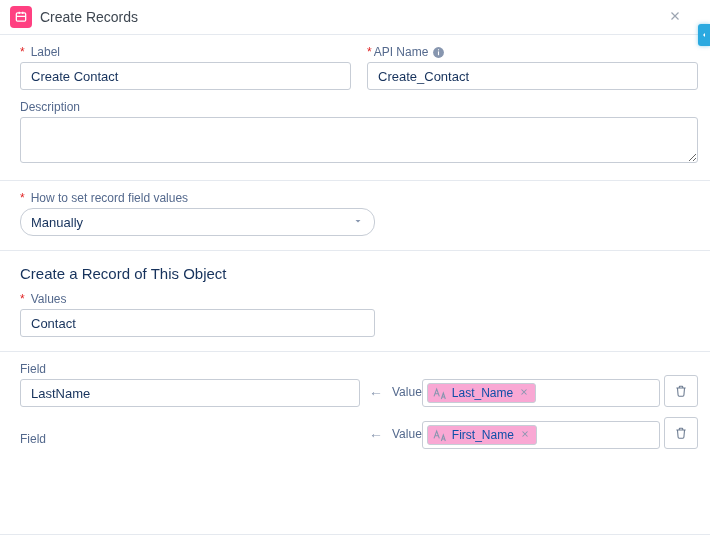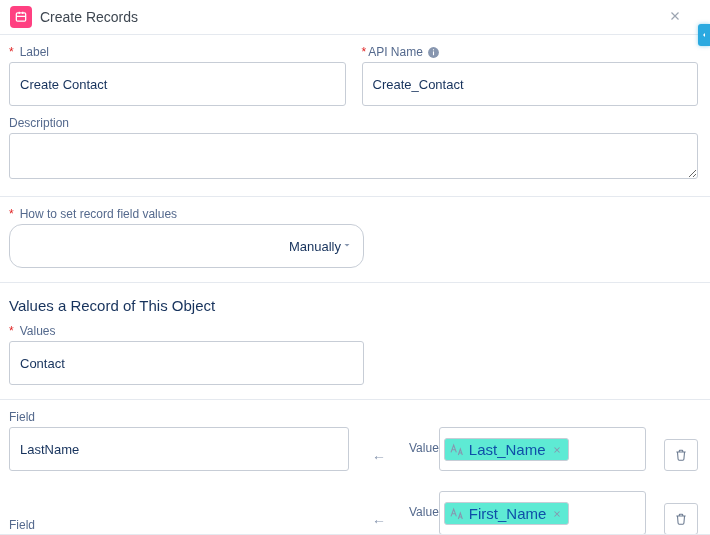--- a/index.html
+++ b/index.html
@@ -33,62 +33,62 @@
   }
 
   .scroll {
     flex:1; overflow-y:scroll;
     border-bottom:1px solid #e5e9ef;
   }
   .scroll::-webkit-scrollbar { width:12px; }
   .scroll::-webkit-scrollbar-thumb { background:#c7cdd6; border-radius:6px; }
   .scroll::-webkit-scrollbar-track { background:#f1f3f6; }
 
-  .section { padding: 10px 12px 14px 9px; border-bottom:1px solid #e5e9ef; }
+  .section { padding: 10px 12px 14px 20px; border-bottom:1px solid #e5e9ef; }
   .section.no-border { border-bottom:none; }
 
   .row { display:flex; gap:16px; }
   .col { flex:1; display:flex; flex-direction:column; }
 
   .fld-label { font-size:12px; color:#54698d; margin-bottom:3px; display:flex; align-items:center; gap:4px;}
   .req::before { content:"*"; color:#e02424; margin-right:2px; }
   .info-icon { color:#8796af; display:inline-flex; }
 
   .text-input, .select-input, .combo-input, .value-pill-input {
-    width:100%; height:44px; border:1px solid #c7cdd6; border-radius:3px;
+    width:100%; height:28px; border:1px solid #c7cdd6; border-radius:3px;
     background:#fff; font-size:13px; color:#16325c; padding:0 10px;
     display:flex; align-items:center;
   }
   .text-area {
     width:100%; height:46px; border:1px solid #c7cdd6; border-radius:3px;
     background:#fff; resize:vertical; padding:6px 8px; font-size:13px; color:#16325c;
   }
-  .select-input { justify-content:flex-end; cursor:pointer; max-width:355px;border-radius:13px;}
+  .select-input { justify-content:space-between; cursor:pointer; max-width:355px;border-radius:13px;}
   .select-caret { color:#8796af; }
 
   .combo-input { max-width:355px; }
 
   .section-heading { font-size:15px; color:#16325c; margin:4px 0 10px 0; font-weight:400;}
 
-  .fv-row { display:flex; align-items:flex-end; gap:18px; margin-bottom:20px;}
+  .fv-row { display:flex; align-items:flex-end; gap:4px; margin-bottom:10px;}
   .fv-field { width:340px; display:flex; flex-direction:column;}
   .fv-arrow { width:24px; text-align:center; color:#8796af; font-size:14px; padding-bottom:8px;}
   .fv-value { flex:1; display:flex; }
   .fv-delete {
     width:34px; height:32px; border:1px solid #c7cdd6; border-radius:3px;
     display:flex; align-items:center; justify-content:center; cursor:pointer; color:#6b7a90;
     flex:0 0 auto;
   }
 
   .value-pill-input { padding:0 4px; gap:4px;}
   .pill {
     display:flex; align-items:center; gap:4px;
     border:1px solid #c7cdd6; border-radius:3px;
-    padding:2px 6px 2px 4px; font-size:15px; color:#16325c;
-    background:#5eead4;
+    padding:2px 6px 2px 4px; font-size:12px; color:#16325c;
+    background:#f9a8d4;
   }
   .pill .pill-ico { color:#8796af; display:inline-flex;}
   .pill .pill-x { color:#8796af; cursor:pointer; margin-left:2px;}
   .pill-label { color:#0f4fa8; }
 
   .side-handle {
     position:absolute; top:24px; right:0; width:12px; height:22px;
     background:#2aa9e0; border-top-left-radius:3px; border-bottom-left-radius:3px;
     display:flex; align-items:center; justify-content:center; color:#fff; font-size:10px;
     cursor:pointer;
@@ -151,21 +151,21 @@
         <span>Manually</span>
         <span class="select-caret">
           <svg width="12" height="12" viewBox="0 0 24 24" fill="#8796af">
               <path d="M7 10l5 5 5-5z"></path>
             </svg>
         </span>
       </div>
     </div>
 
     <div class="section">
-      <div class="section-heading">Values a Record of This Object</div>
+      <div class="section-heading">Create a Record of This Object</div>
       <span class="fld-label req">Values</span>
       <div class="combo-input" tabindex="0">
         <span>Contact</span>
       </div>
     </div>
 
     <div class="section no-border">
 
       <div class="fv-row">
         <div class="fv-field">

